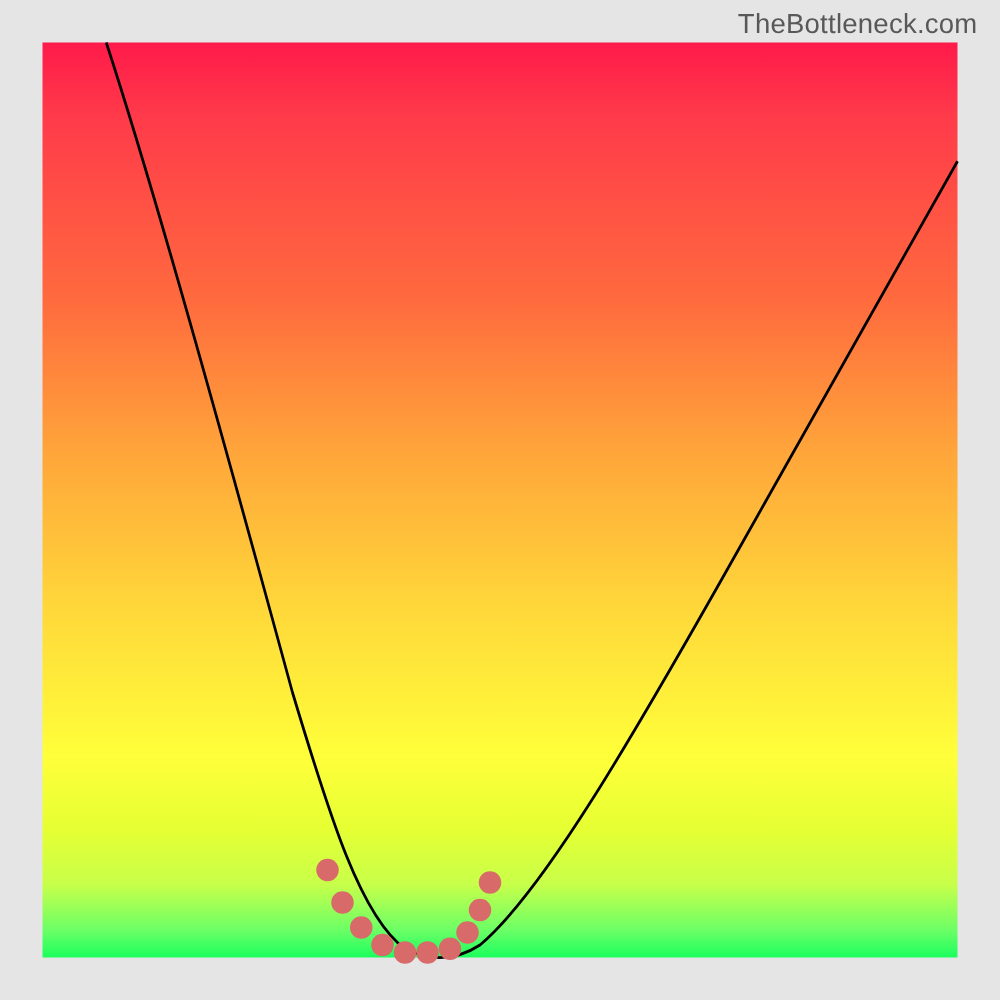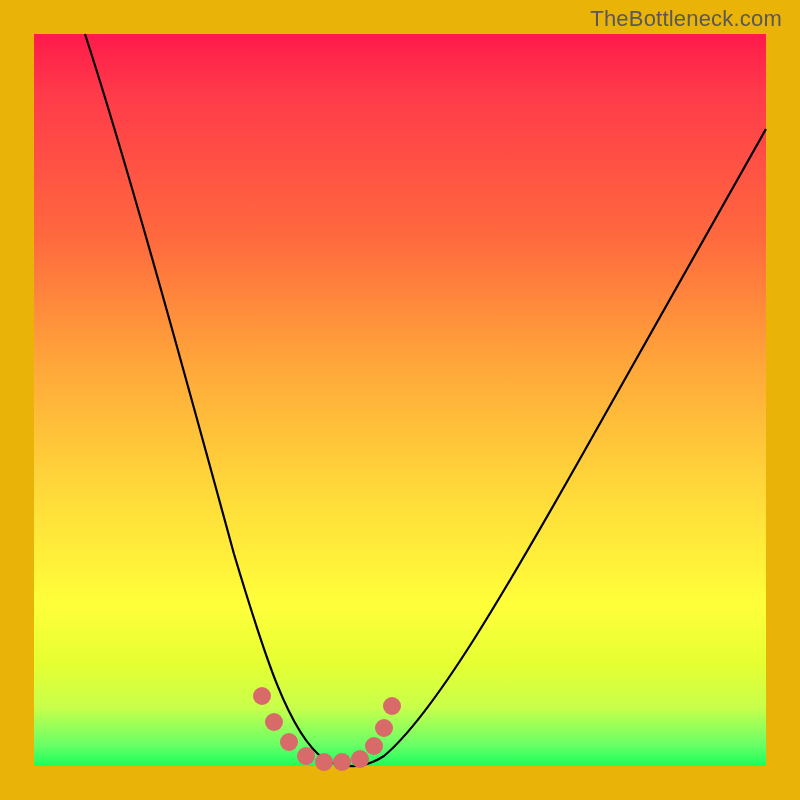--- a/index.html
+++ b/index.html
@@ -8,21 +8,21 @@
     width: 800px;
     height: 800px;
     overflow: hidden;
     background: #000;
     font-family: Arial, Helvetica, sans-serif;
   }
   .frame {
     position: relative;
     width: 800px;
     height: 800px;
-    background: #eab308;
+    background: #e5e5e5;
   }
   .plot-area {
     position: absolute;
     left: 34px;
     top: 34px;
     width: 732px;
     height: 732px;
     
     background: linear-gradient(
       to bottom,

